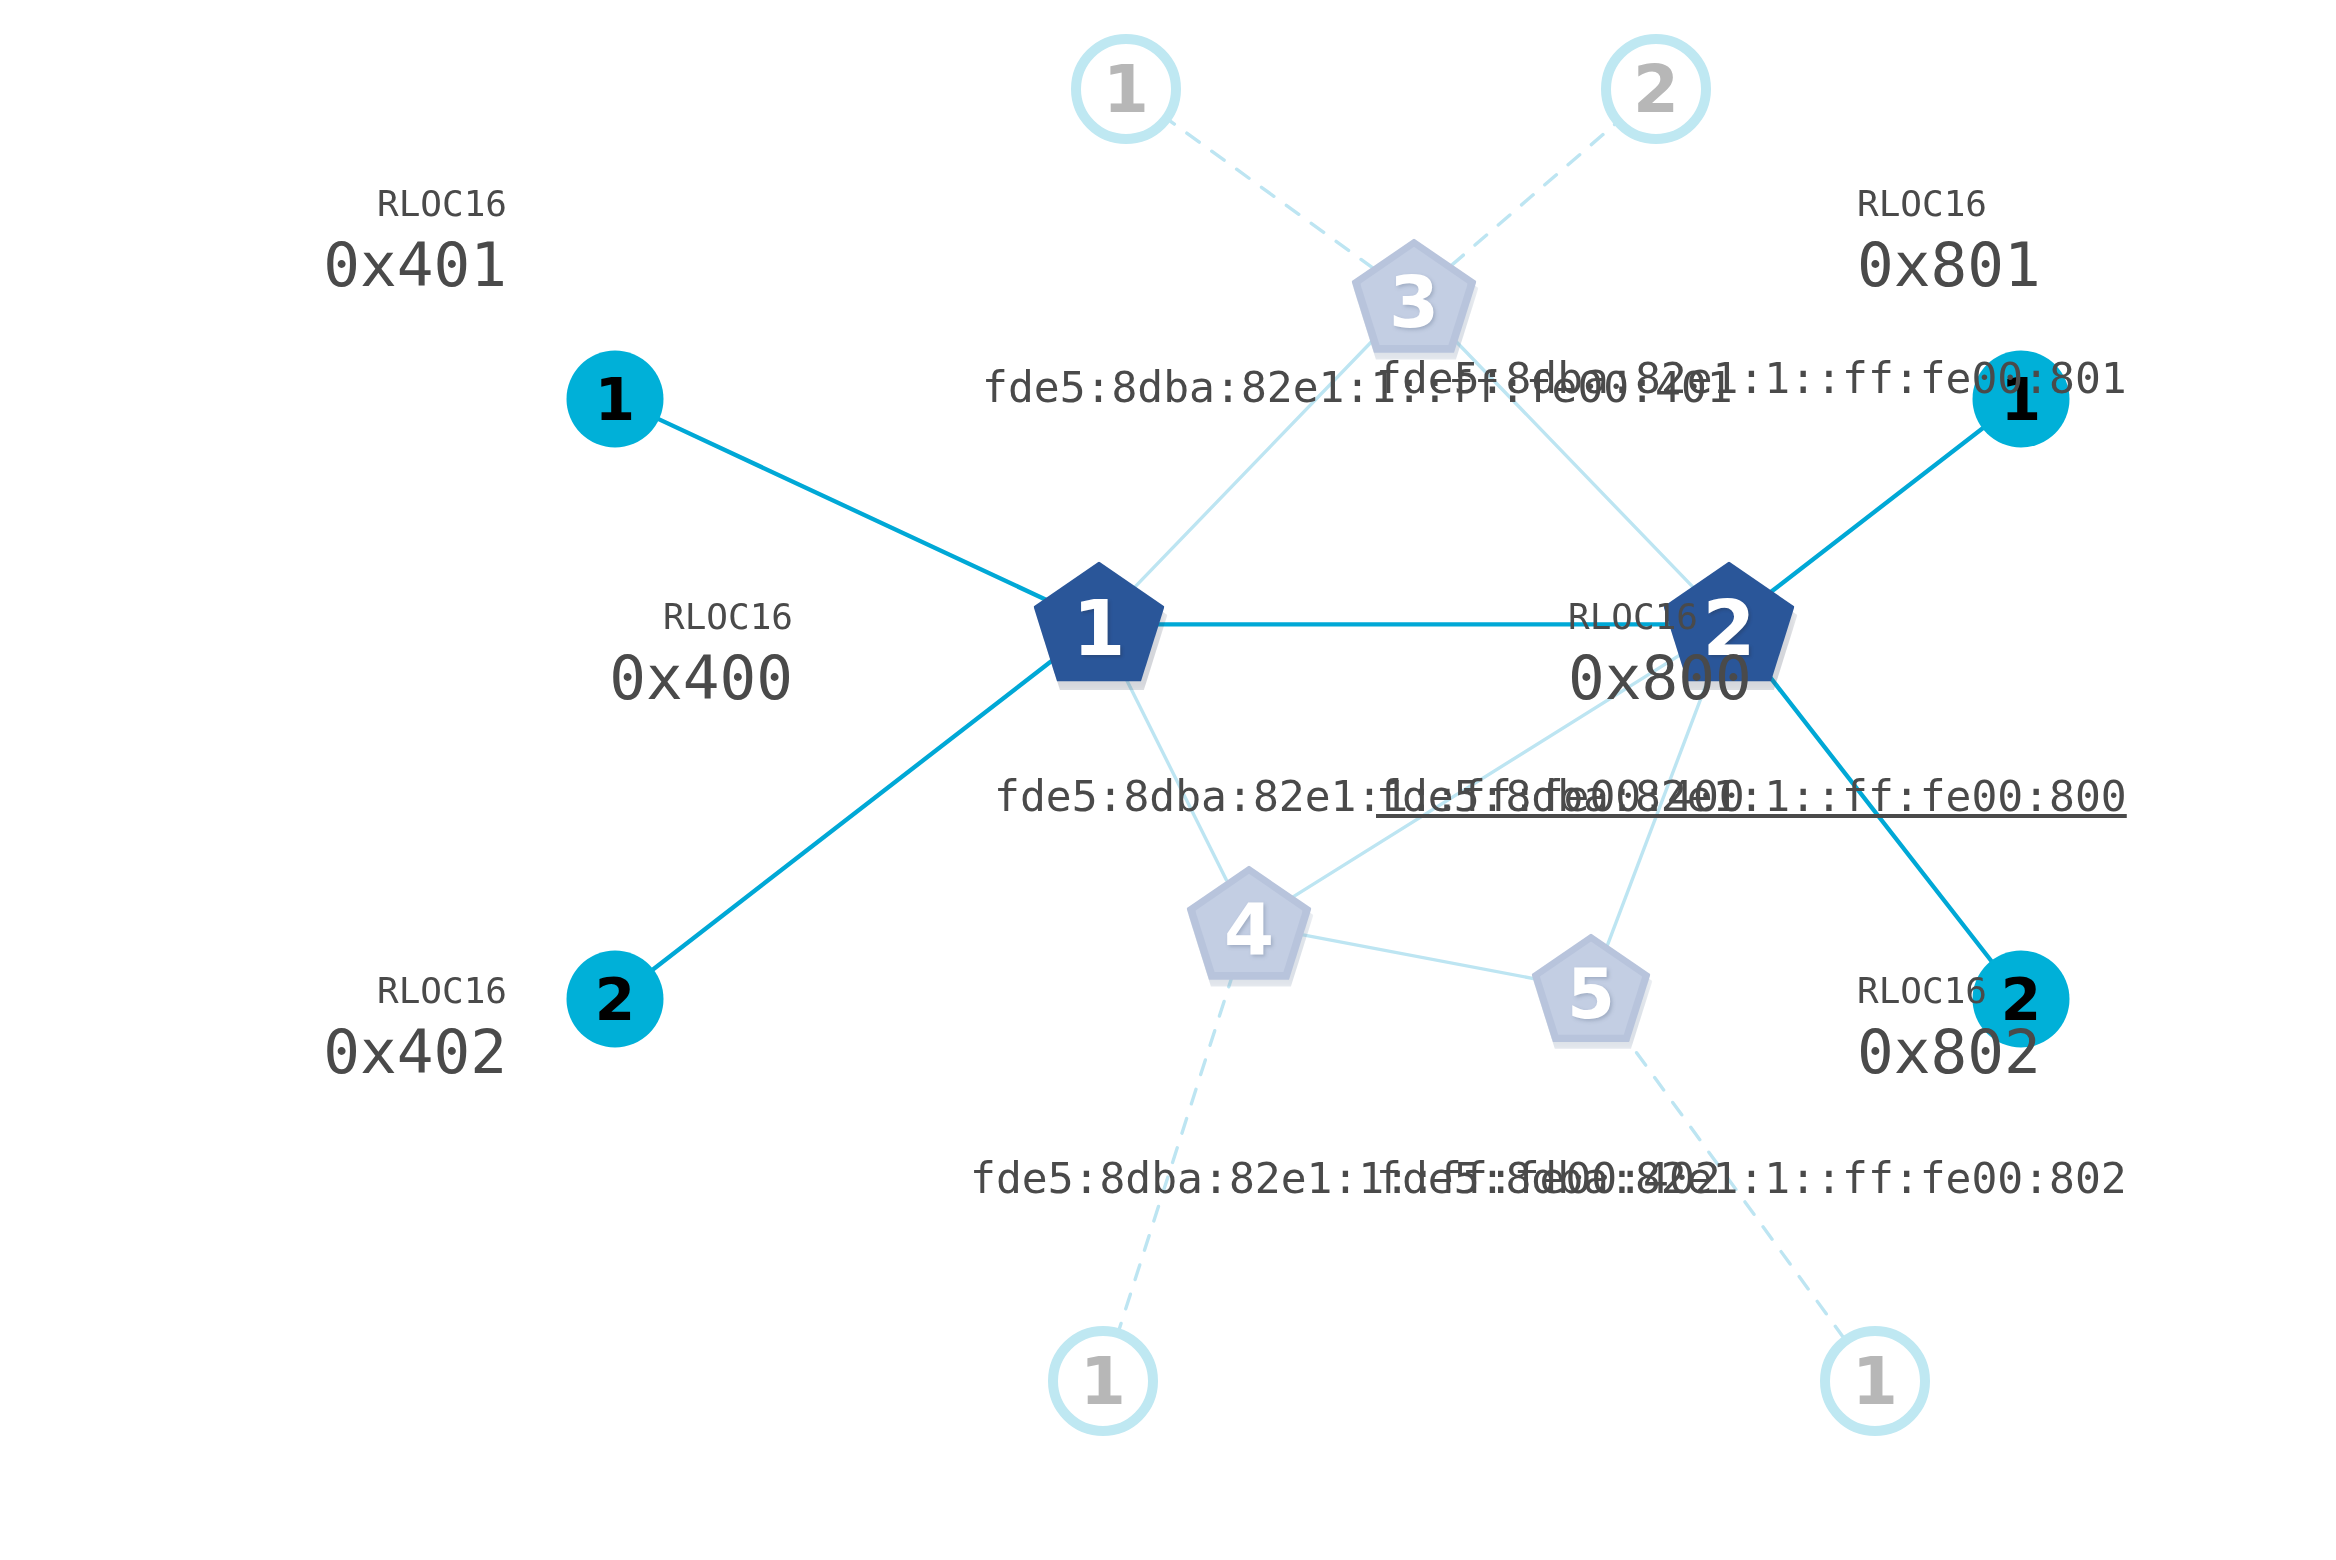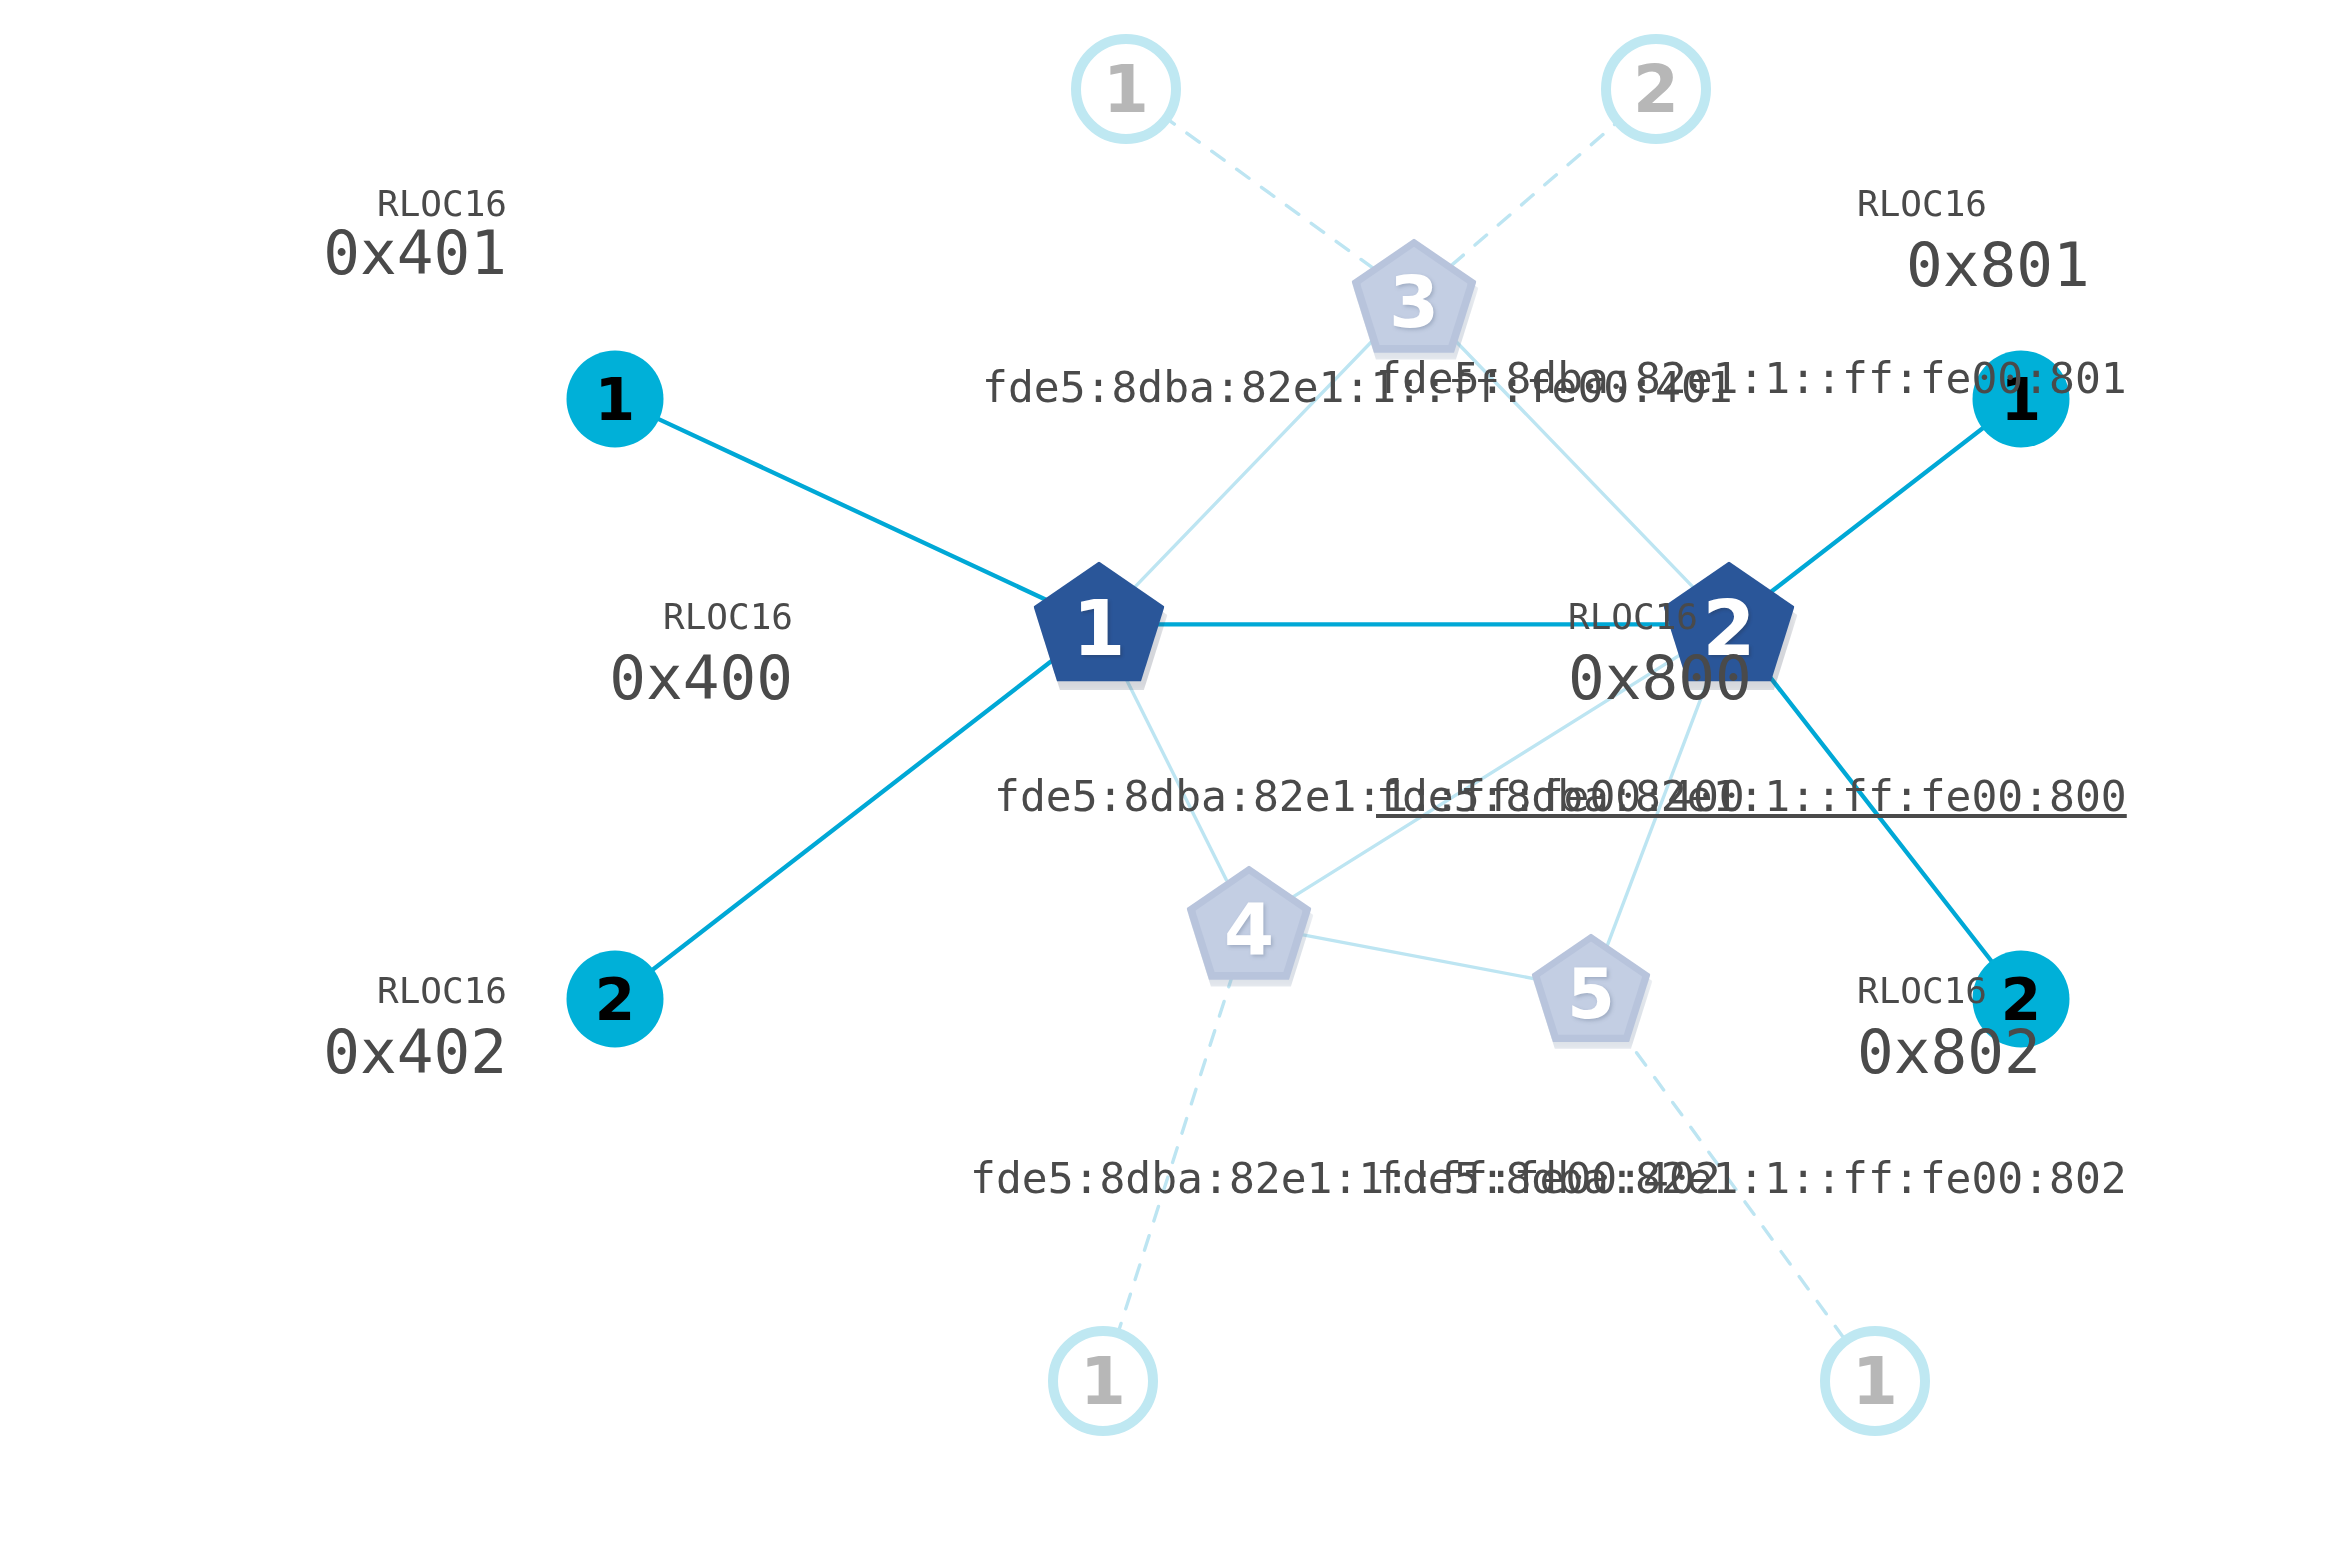--- a/index.html
+++ b/index.html
@@ -204,30 +204,30 @@
         </div>
       </div>
       <div class="node detached" style="left: 1875px; top: 1381px;">
         <div class="ring" style="width: 110px; height: 110px;">
           <span class="num" style="font-size: 66px;">1</span>
         </div>
       </div>
     </div>
   <div id="label-layer">
       <div class="label rloc-caption lbl-left" style="top: 183px; right: 1829px;">RLOC16</div>
-      <div class="label rloc-value lbl-left" style="top: 217px; right: 1829px; text-align: center;">0x401</div>
+      <div class="label rloc-value lbl-left" style="top: 229px; right: 1829px; text-align: center;">0x401</div>
       <div class="label ipv6 lbl-right" style="top: 362px; left: 982px;">fde5:8dba:82e1:1::ff:fe00:401</div>
       <div class="label rloc-caption lbl-left" style="top: 596px; right: 1543px;">RLOC16</div>
       <div class="label rloc-value lbl-left" style="top: 642px; right: 1543px;">0x400</div>
       <div class="label ipv6 lbl-right" style="top: 771px; left: 994px;">fde5:8dba:82e1:1::ff:fe00:400</div>
       <div class="label rloc-caption lbl-left" style="top: 970px; right: 1829px;">RLOC16</div>
       <div class="label rloc-value lbl-left" style="top: 1016px; right: 1829px;">0x402</div>
       <div class="label ipv6 lbl-right" style="top: 1153px; left: 970px;">fde5:8dba:82e1:1::ff:fe00:402</div>
       <div class="label rloc-caption lbl-right" style="top: 183px; left: 1857px;">RLOC16</div>
-      <div class="label rloc-value lbl-right" style="top: 229px; left: 1906px;">0x801</div>
+      <div class="label rloc-value lbl-right" style="top: 229px; left: 1857px;">0x801</div>
       <div class="label ipv6 lbl-right" style="top: 353px; left: 1376px;">fde5:8dba:82e1:1::ff:fe00:801</div>
       <div class="label rloc-caption lbl-right" style="top: 596px; left: 1568px;">RLOC16</div>
       <div class="label rloc-value lbl-right" style="top: 642px; left: 1568px;">0x800</div>
       <div class="label ipv6 lbl-right" style="top: 771px; left: 1376px; text-decoration: underline;">fde5:8dba:82e1:1::ff:fe00:800</div>
       <div class="label rloc-caption lbl-right" style="top: 970px; left: 1857px;">RLOC16</div>
       <div class="label rloc-value lbl-right" style="top: 1016px; left: 1857px;">0x802</div>
       <div class="label ipv6 lbl-right" style="top: 1153px; left: 1376px;">fde5:8dba:82e1:1::ff:fe00:802</div>
     </div>
 </div>
 

